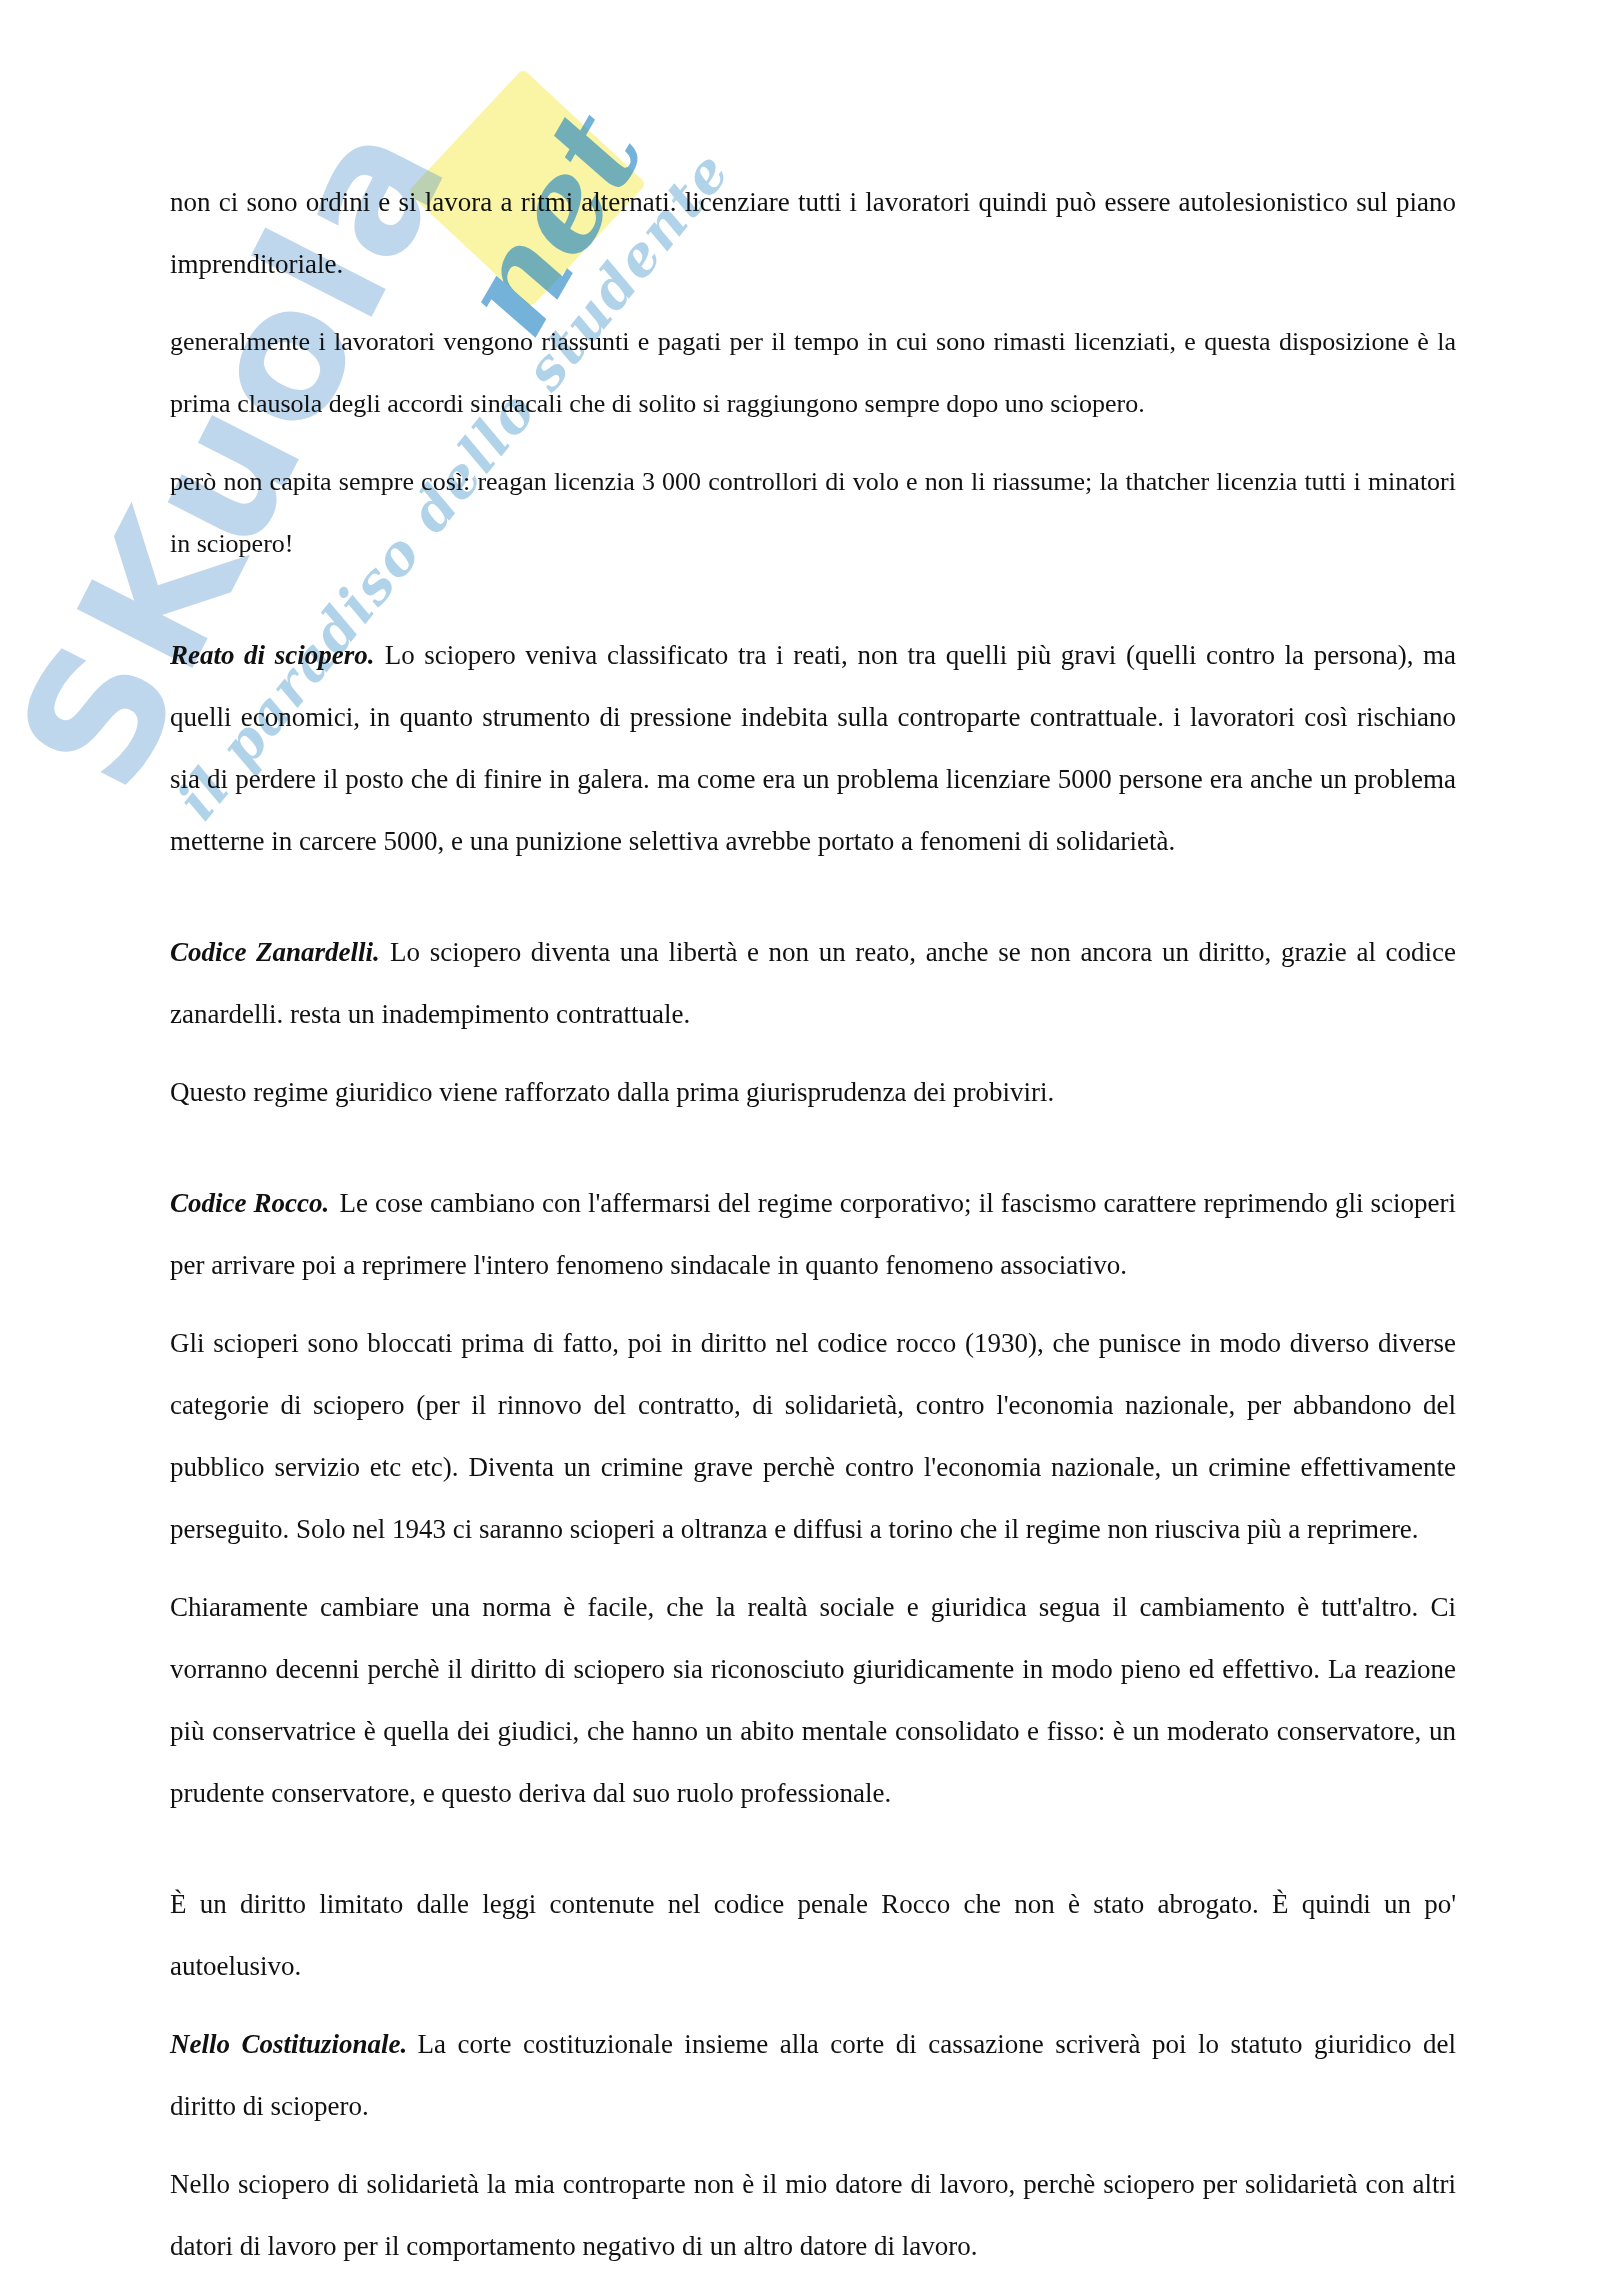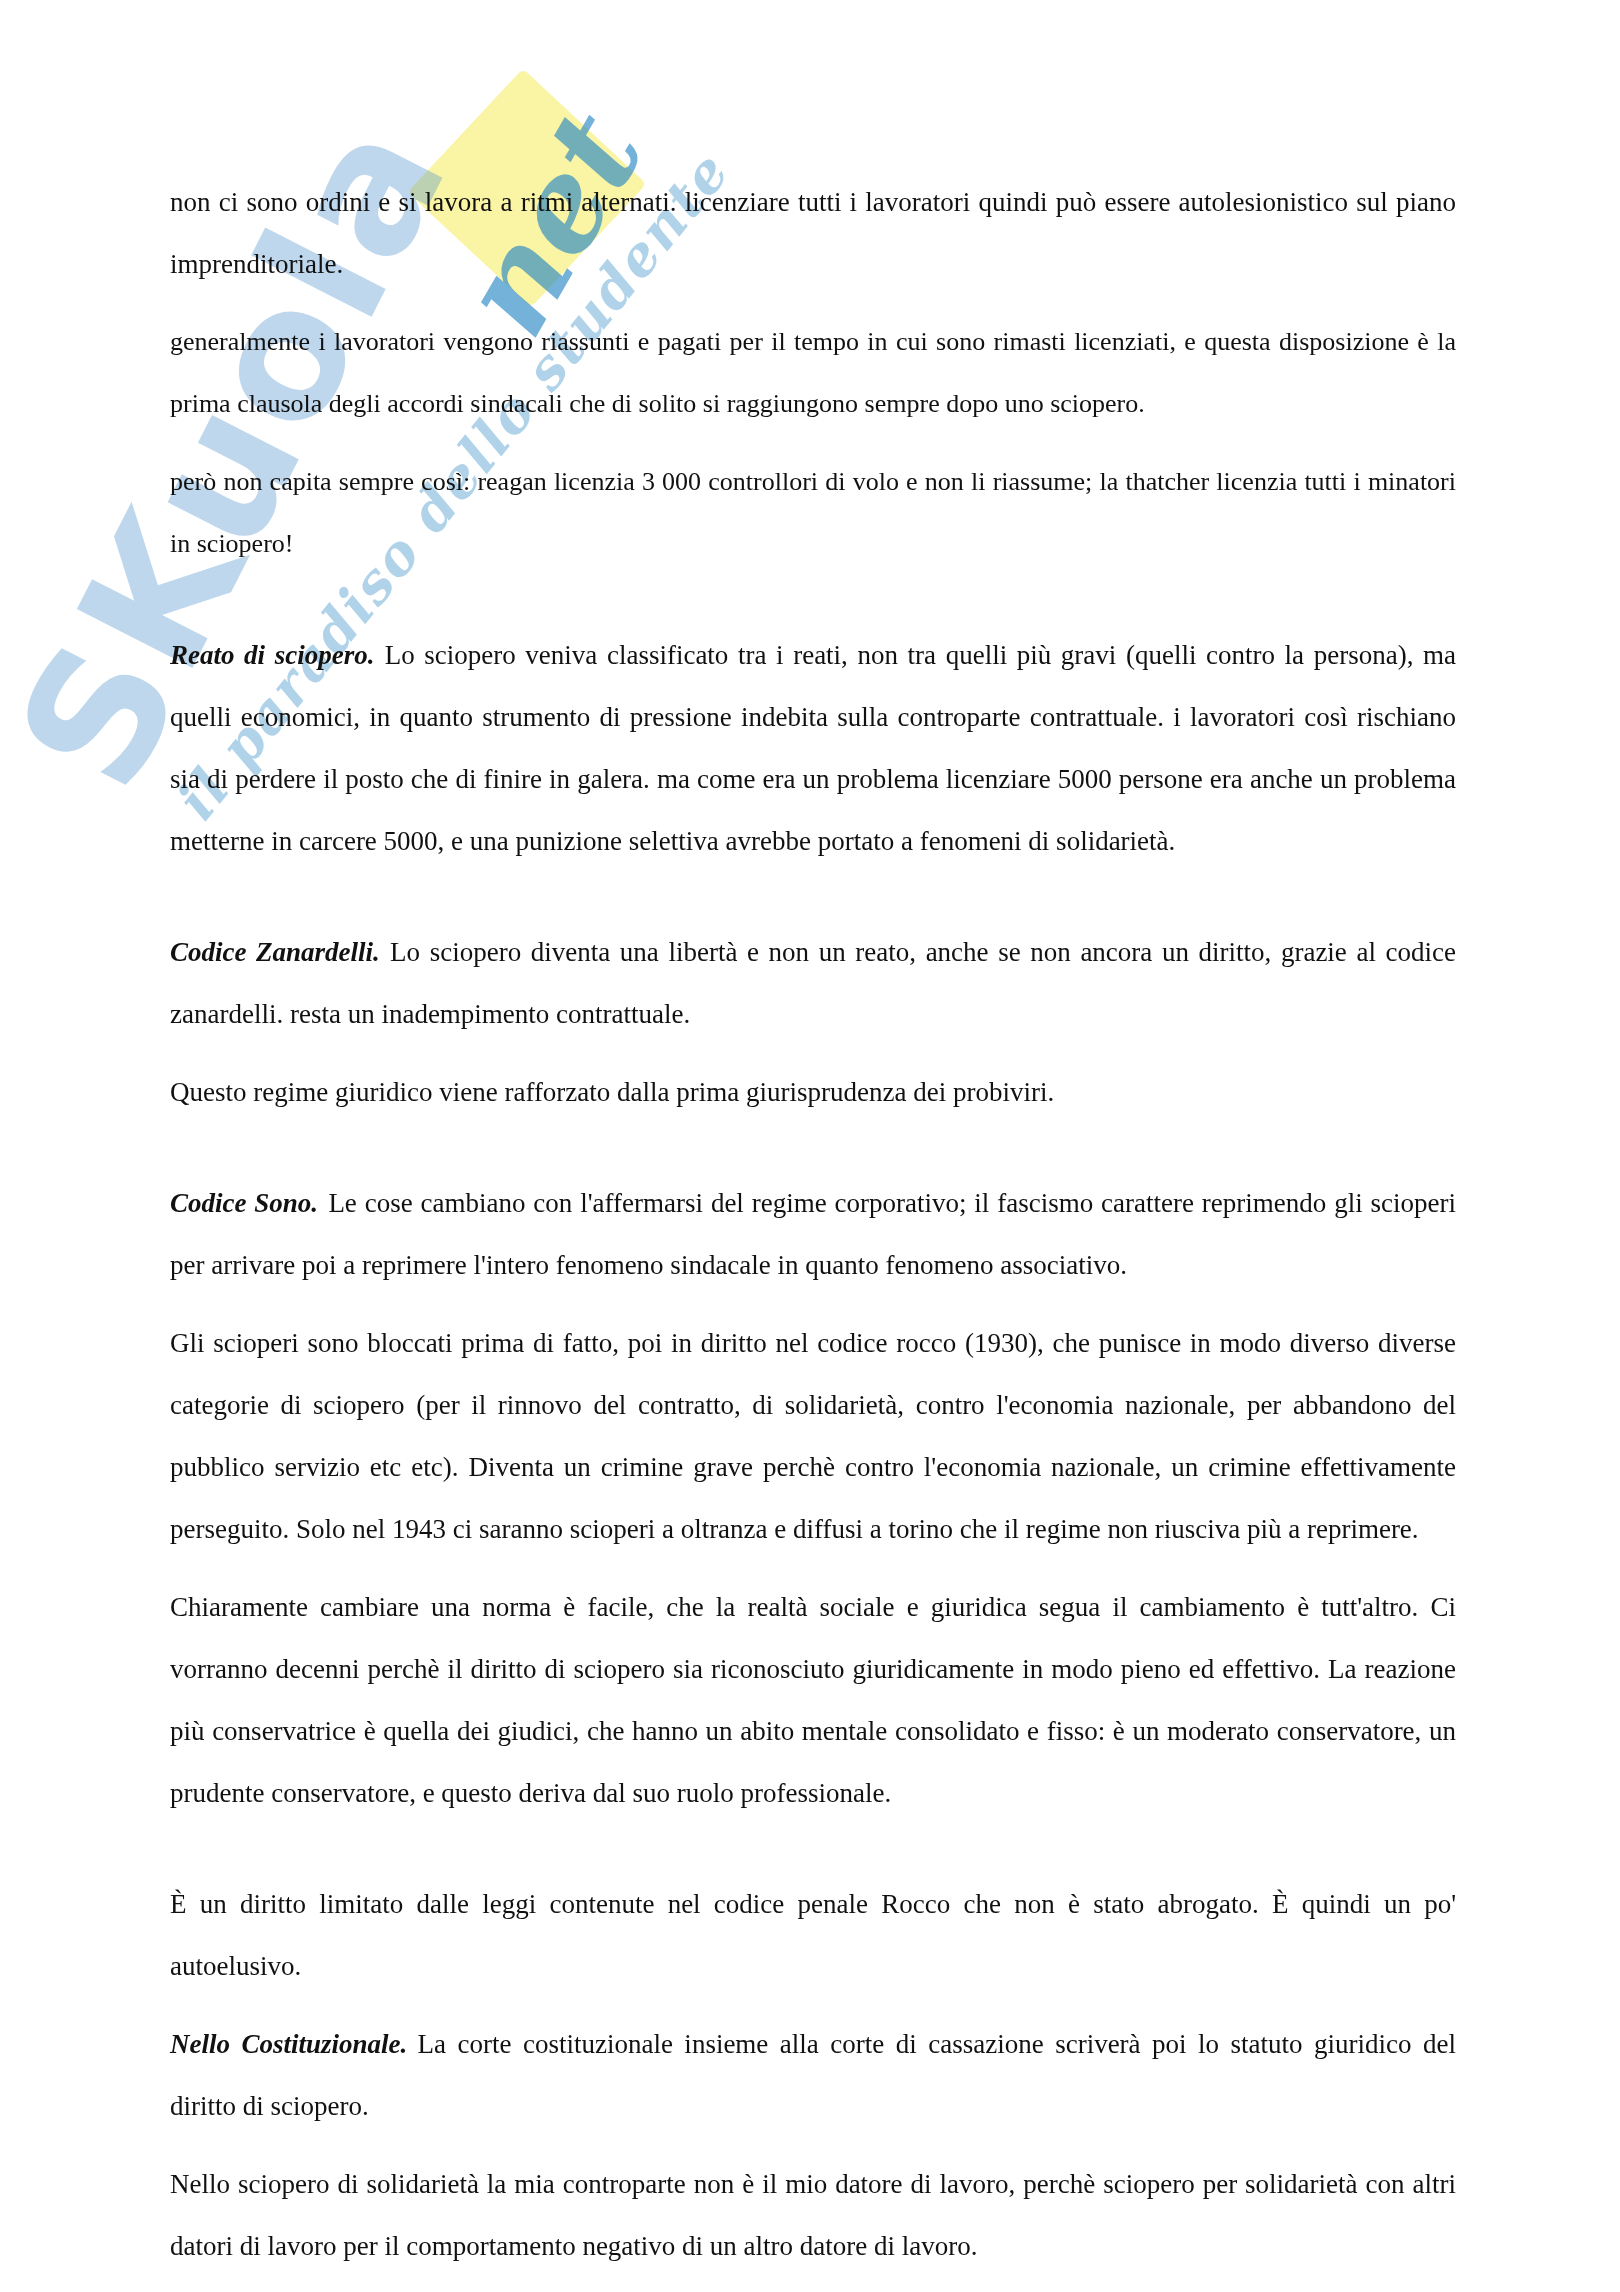--- a/index.html
+++ b/index.html
@@ -81,21 +81,21 @@
     <p class="para sm"><span class="lead"></span><span>generalmente i lavoratori vengono riassunti e pagati per il tempo in cui sono rimasti licenziati, e questa disposizione è la prima clausola degli accordi sindacali che di solito si raggiungono sempre dopo uno sciopero.</span></p>
 
     <p class="para sm"><span class="lead"></span><span>però non capita sempre così: reagan licenzia 3 000 controllori di volo e non li riassume; la thatcher licenzia tutti i minatori in sciopero!</span></p>
 
     <p class="para lg gap"><span class="lead">Reato di sciopero.</span><span>Lo sciopero veniva classificato tra i reati, non tra quelli più gravi (quelli contro la persona), ma quelli economici, in quanto strumento di pressione indebita sulla controparte contrattuale. i lavoratori così rischiano sia di perdere il posto che di finire in galera. ma come era un problema licenziare 5000 persone era anche un problema metterne in carcere 5000, e una punizione selettiva avrebbe portato a fenomeni di solidarietà.</span></p>
 
     <p class="para lg gap"><span class="lead">Codice Zanardelli.</span><span>Lo sciopero diventa una libertà e non un reato, anche se non ancora un diritto, grazie al codice zanardelli. resta un inadempimento contrattuale.</span></p>
 
     <p class="para lg"><span class="lead"></span><span>Questo regime giuridico viene rafforzato dalla prima giurisprudenza dei probiviri.</span></p>
 
-    <p class="para lg gap"><span class="lead">Codice Sono.</span><span>Le cose cambiano con l'affermarsi del regime corporativo; il fascismo carattere reprimendo gli scioperi per arrivare poi a reprimere l'intero fenomeno sindacale in quanto fenomeno associativo.</span></p>
+    <p class="para lg gap"><span class="lead">Codice Rocco.</span><span>Le cose cambiano con l'affermarsi del regime corporativo; il fascismo carattere reprimendo gli scioperi per arrivare poi a reprimere l'intero fenomeno sindacale in quanto fenomeno associativo.</span></p>
 
     <p class="para lg"><span class="lead"></span><span>Gli scioperi sono bloccati prima di fatto, poi in diritto nel codice rocco (1930), che punisce in modo diverso diverse categorie di sciopero (per il rinnovo del contratto, di solidarietà, contro l'economia nazionale, per abbandono del pubblico servizio etc etc). Diventa un crimine grave perchè contro l'economia nazionale, un crimine effettivamente perseguito. Solo nel 1943 ci saranno scioperi a oltranza e diffusi a torino che il regime non riusciva più a reprimere.</span></p>
 
 
     <p class="para lg"><span class="lead"></span><span>Chiaramente cambiare una norma è facile, che la realtà sociale e giuridica segua il cambiamento è tutt'altro. Ci vorranno decenni perchè il diritto di sciopero sia riconosciuto giuridicamente in modo pieno ed effettivo. La reazione più conservatrice è quella dei giudici, che hanno un abito mentale consolidato e fisso: è un moderato conservatore, un prudente conservatore, e questo deriva dal suo ruolo professionale.</span></p>
 
     <p class="para lg gap"><span class="lead"></span><span>È un diritto limitato dalle leggi contenute nel codice penale Rocco che non è stato abrogato. È quindi un po' autoelusivo.</span></p>
 
     <p class="para lg"><span class="lead">Nello Costituzionale.</span><span>La corte costituzionale insieme alla corte di cassazione scriverà poi lo statuto giuridico del diritto di sciopero.</span></p>
 

